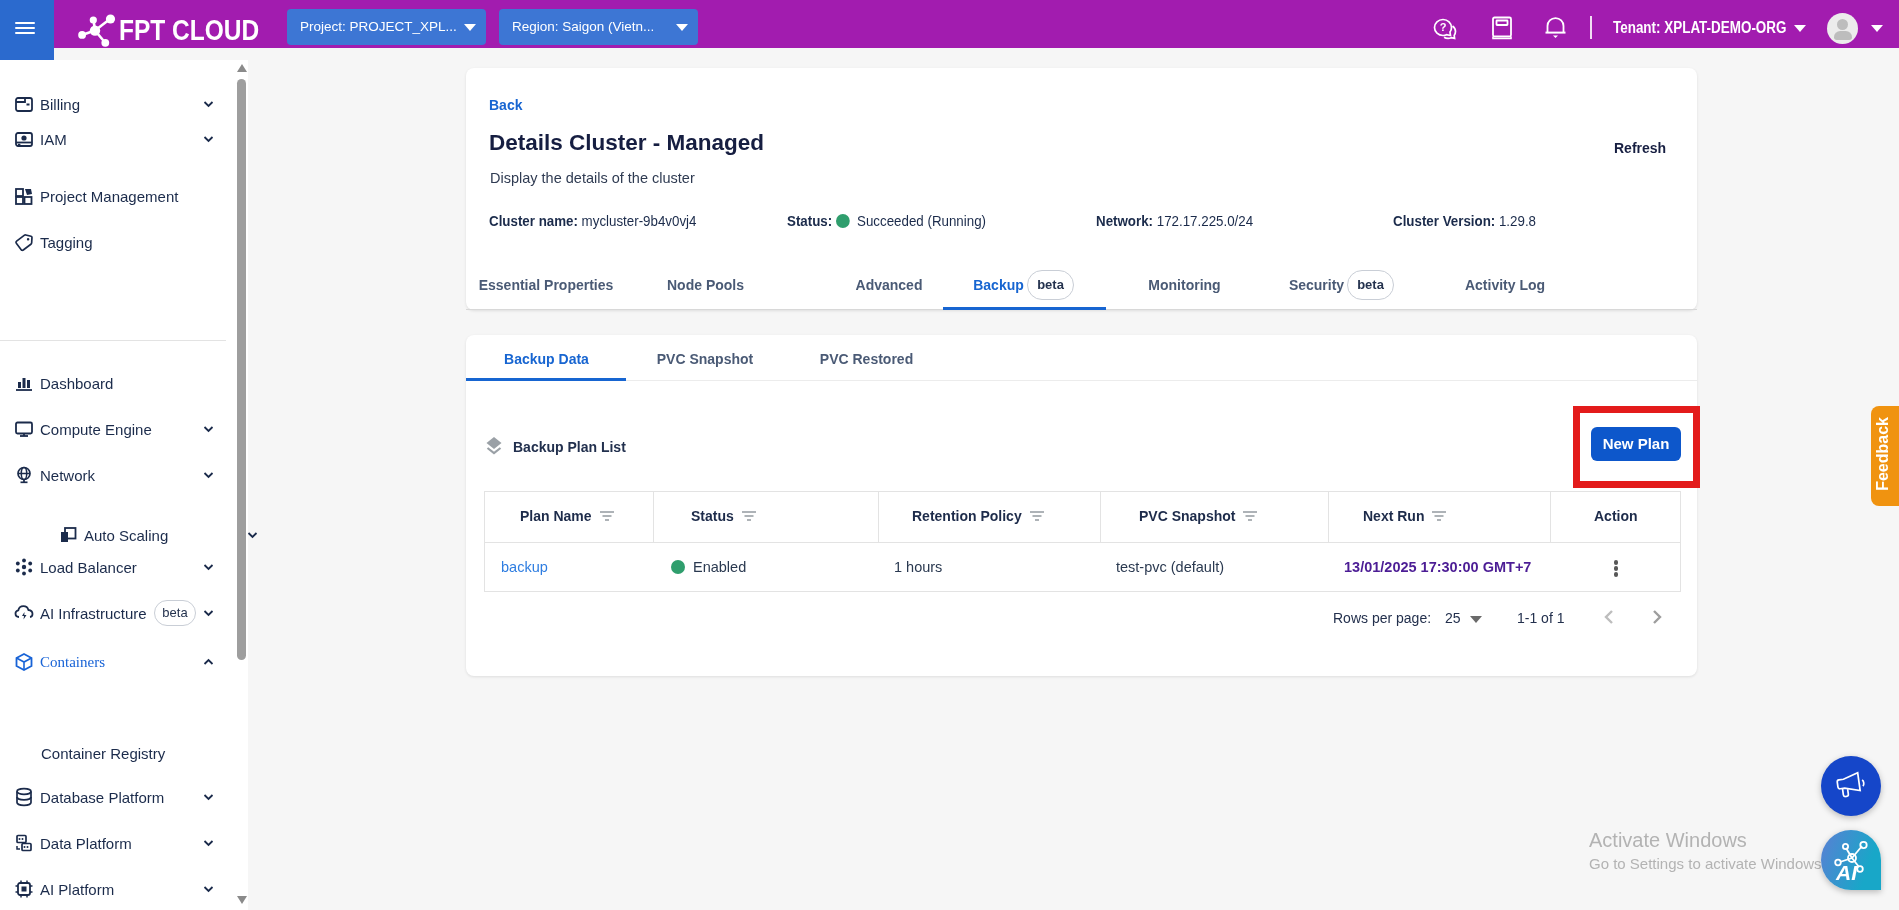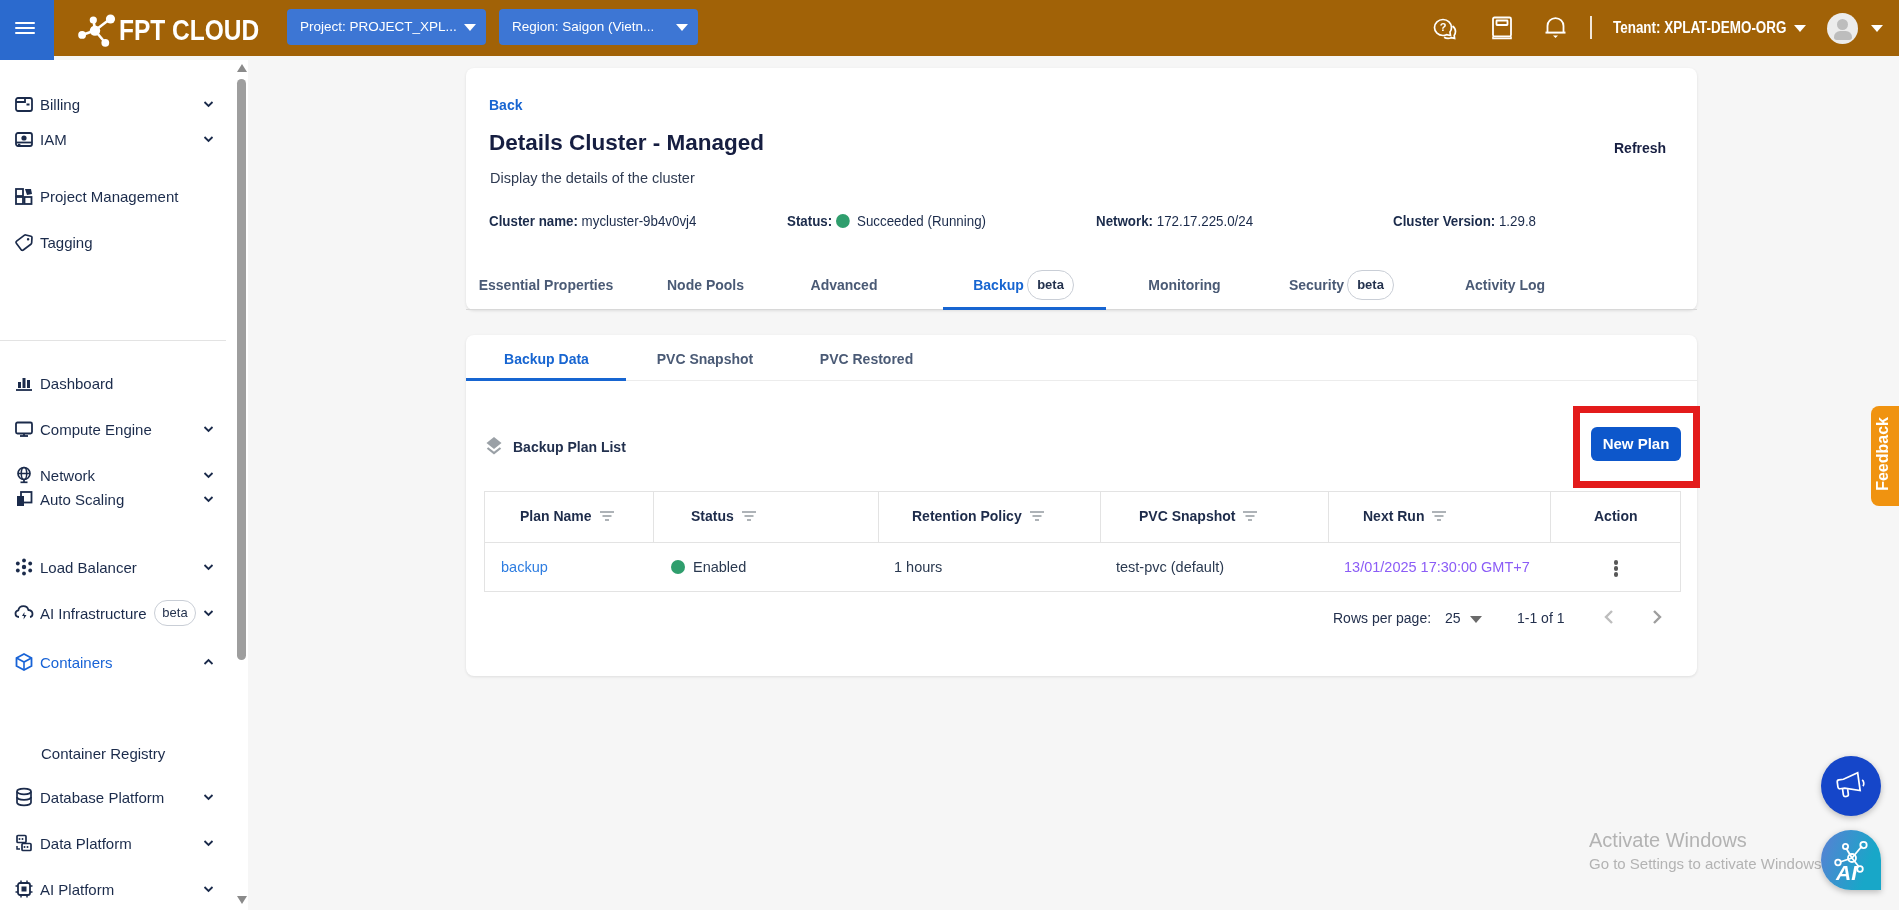--- a/index.html
+++ b/index.html
@@ -1,19 +1,19 @@
 <!DOCTYPE html>
 <html><head>
 <meta charset="utf-8">
 <style>
 * { margin:0; padding:0; box-sizing:border-box; }
 html,body { width:1899px; height:910px; overflow:hidden; font-family:"Liberation Sans", sans-serif; background:#f6f6f6; }
 .abs { position:absolute; }
 
-#nav { position:absolute; left:0; top:0; width:1899px; height:56px; background:#a16207; }
+#nav { position:absolute; left:0; top:0; width:1899px; height:48px; background:#a21caf; }
 #hamb { position:absolute; left:0; top:0; width:54px; height:60px; background:#2b6ace; }
 #hamb div { position:absolute; left:15px; width:20px; height:2.2px; background:#fff; border-radius:1px; }
 .navbtn { position:absolute; top:9px; height:36px; background:#3d76d4; border-radius:4px; color:#fff; font-size:13.5px; line-height:36px; padding-left:13px; }
 .navbtn .car { position:absolute; top:15px; width:0; height:0; border-left:6px solid transparent; border-right:6px solid transparent; border-top:7px solid #fff; }
 .wcaret { position:absolute; width:0; height:0; border-left:6px solid transparent; border-right:6px solid transparent; border-top:7px solid #fff; }
 
 #side { position:absolute; left:0; top:60px; width:248px; height:850px; background:#fff; }
 .mi { position:absolute; left:0; width:232px; height:46px; }
 .mi .txt { position:absolute; left:40px; top:50%; transform:translateY(-50%); font-size:15px; color:#1b2b4b; white-space:nowrap; }
 .mi .ic { position:absolute; left:14px; top:50%; transform:translateY(-50%); width:20px; height:20px; }
@@ -147,21 +147,21 @@
           <ellipse cx="10" cy="8.5" rx="2.7" ry="6" fill="none" stroke="#1b2b4b" stroke-width="1.5"></ellipse>
           <line x1="4" y1="8.5" x2="16" y2="8.5" stroke="#1b2b4b" stroke-width="1.5"></line>
           <line x1="10" y1="14.5" x2="10" y2="17" stroke="#1b2b4b" stroke-width="1.7"></line>
           <line x1="6.5" y1="17.3" x2="13.5" y2="17.3" stroke="#1b2b4b" stroke-width="1.7"></line>
         </svg>
         <span class="txt" style="color:#1b2b4b;">Network</span>
         <svg class="chev" viewBox="0 0 13 13" fill="none" stroke="#1b2b4b" stroke-width="1.8">
           <path d="M2.5 4.5 L6.5 8.5 L10.5 4.5"></path>
         </svg>
       </div>
-      <div class="mi" style="top:416px;">
+      <div class="mi" style="top:452px;margin-left:44px;">
         <svg class="ic" viewBox="0 0 20 20">
           <rect x="7" y="3" width="10.5" height="10.5" fill="none" stroke="#1b2b4b" stroke-width="1.8"></rect>
           <rect x="3" y="7" width="7" height="10" fill="#1b2b4b"></rect>
         </svg>
         <span class="txt" style="color:#1b2b4b;">Auto Scaling</span>
         <svg class="chev" viewBox="0 0 13 13" fill="none" stroke="#1b2b4b" stroke-width="1.8">
           <path d="M2.5 4.5 L6.5 8.5 L10.5 4.5"></path>
         </svg>
       </div>
       <div class="mi" style="top:483.5px;">
@@ -188,21 +188,21 @@
         <span class="pill" style="left:154px; top:10px; width:42px; height:26px; line-height:24px; border-radius:13px;">beta</span>
         <svg class="chev" viewBox="0 0 13 13" fill="none" stroke="#1b2b4b" stroke-width="1.8">
           <path d="M2.5 4.5 L6.5 8.5 L10.5 4.5"></path>
         </svg>
       </div>
       <div class="mi" style="top:579px;">
         <svg class="ic" viewBox="0 0 20 20">
           <path d="M10 2 L17.5 6 L17.5 14 L10 18 L2.5 14 L2.5 6 Z" fill="none" stroke="#1863d6" stroke-width="1.8"></path>
           <path d="M2.5 6 L10 10 L17.5 6 M10 10 L10 18" fill="none" stroke="#1863d6" stroke-width="1.6"></path>
         </svg>
-        <span class="txt" style="color:#1863d6;">Containers</span>
+        <span class="txt" style="color:#1863d6;font-family:Liberation Serif, serif;">Containers</span>
         <svg class="chev" viewBox="0 0 13 13" fill="none" stroke="#1b2b4b" stroke-width="1.8">
           <path d="M2.5 8.5 L6.5 4.5 L10.5 8.5"></path>
         </svg>
       </div>
       <div class="mi" style="top:670px;">
         <span class="txt" style="color:#1b2b4b;left:41px;">Container Registry</span>
       </div>
       <div class="mi" style="top:713.5px;">
         <svg class="ic" viewBox="0 0 20 20">
           <ellipse cx="10" cy="4.5" rx="7" ry="2.8" fill="none" stroke="#1b2b4b" stroke-width="1.7"></ellipse>
@@ -266,21 +266,21 @@
   <div class="abs" style="left:24px; top:102px; font-size:14.5px; color:#2f3b52;">Display the details of the cluster</div>
 
   <div class="info" style="left:23px;"><span class="sx"><b>Cluster name:</b> mycluster-9b4v0vj4</span></div>
   <div class="info" style="left:321px;"><span class="sx"><b>Status:</b>&nbsp;<span style="display:inline-block; width:16px; height:14px; border-radius:50%; background:#2f9e6d; vertical-align:-2px;"></span>&nbsp;&nbsp;Succeeded (Running)</span></div>
   <div class="info" style="left:630px;"><span class="sx"><b>Network:</b> 172.17.225.0/24</span></div>
   <div class="info" style="left:927px;"><span class="sx"><b>Cluster Version:</b> 1.29.8</span></div>
 
   <div id="tabs1">
       <div class="tabc" style="left:80px;">Essential Properties</div>
       <div class="tabc" style="left:239.5px;">Node Pools</div>
-      <div class="tabc" style="left:378px;">Advanced</div>
+      <div class="tabc" style="left:423px;">Advanced</div>
       <div class="tabc" style="left:532.5px;color:#1765d1;">Backup</div>
       <div class="pill bold" style="left:561px; top:202px; width:47px; height:30px; line-height:28px;">beta</div>
       <div class="tabc" style="left:718.5px;">Monitoring</div>
       <div class="tabc" style="left:850.5px;">Security</div>
       <div class="pill bold" style="left:881px; top:202px; width:47px; height:30px; line-height:28px;">beta</div>
       <div class="tabc" style="left:1039px;">Activity Log</div>
     </div>
   <div class="abs" style="left:0px; top:241px; width:1231px; height:1px; background:#d8d8d8;"></div>
     <div class="abs" style="left:477px; top:239px; width:163px; height:3px; background:#1765d1;"></div>
 </div>
@@ -341,21 +341,21 @@
             <line x1="3.5" y1="7" x2="12.5" y2="7"></line>
             <line x1="6" y1="11" x2="10" y2="11"></line>
           </g>
         </svg></div>
       <div class="abs" style="left:1128px; top:166px; font-size:14px; font-weight:bold; color:#1d2b4a; white-space:nowrap; display:inline-flex; align-items:center; height:30px;">Action</div>
       <div class="abs" style="left:35px; top:224px; font-size:14.5px; color:#2e7de1;">backup</div>
       <div class="abs" style="left:204.5px; top:224.5px; width:14px; height:14px; border-radius:50%; background:#2f9e6d;"></div>
       <div class="abs" style="left:227px; top:224px; font-size:14.5px; color:#2a3950;">Enabled</div>
       <div class="abs" style="left:428px; top:224px; font-size:14.5px; color:#2a3950;">1 hours</div>
       <div class="abs" style="left:650px; top:224px; font-size:14.5px; color:#2a3950;">test-pvc (default)</div>
-      <div class="abs" style="left:878px; top:224px; font-size:14.5px; color:#8b5cf6;">13/01/2025 17:30:00 GMT+7</div>
+      <div class="abs" style="left:878px; top:224px; font-size:14.5px; color:#4c1d95;font-weight:bold;">13/01/2025 17:30:00 GMT+7</div>
       <div class="abs" style="left:1147.5px; top:225.4px; width:4.8px; height:4.8px; border-radius:50%; background:#585858; box-shadow:0 6px 0 #585858, 0 12px 0 #585858;"></div>
     </div>
 
   <div class="abs" style="left:867px; top:275px; font-size:14px; color:#23304d;">Rows per page:</div>
   <div class="abs" style="left:979px; top:275px; font-size:14px; color:#23304d;">25</div>
   <div class="abs" style="left:1004px; top:281px; width:0; height:0; border-left:6px solid transparent; border-right:6px solid transparent; border-top:7px solid #6a6a6a;"></div>
   <div class="abs" style="left:1051px; top:275px; font-size:14px; color:#23304d;">1-1 of 1</div>
   <svg class="abs" style="left:1136px; top:274px;" width="14" height="16" viewBox="0 0 14 16" fill="none" stroke="#bdbdbd" stroke-width="2.4">
       <path d="M10 2 L4 8 L10 14"></path>
     </svg>

